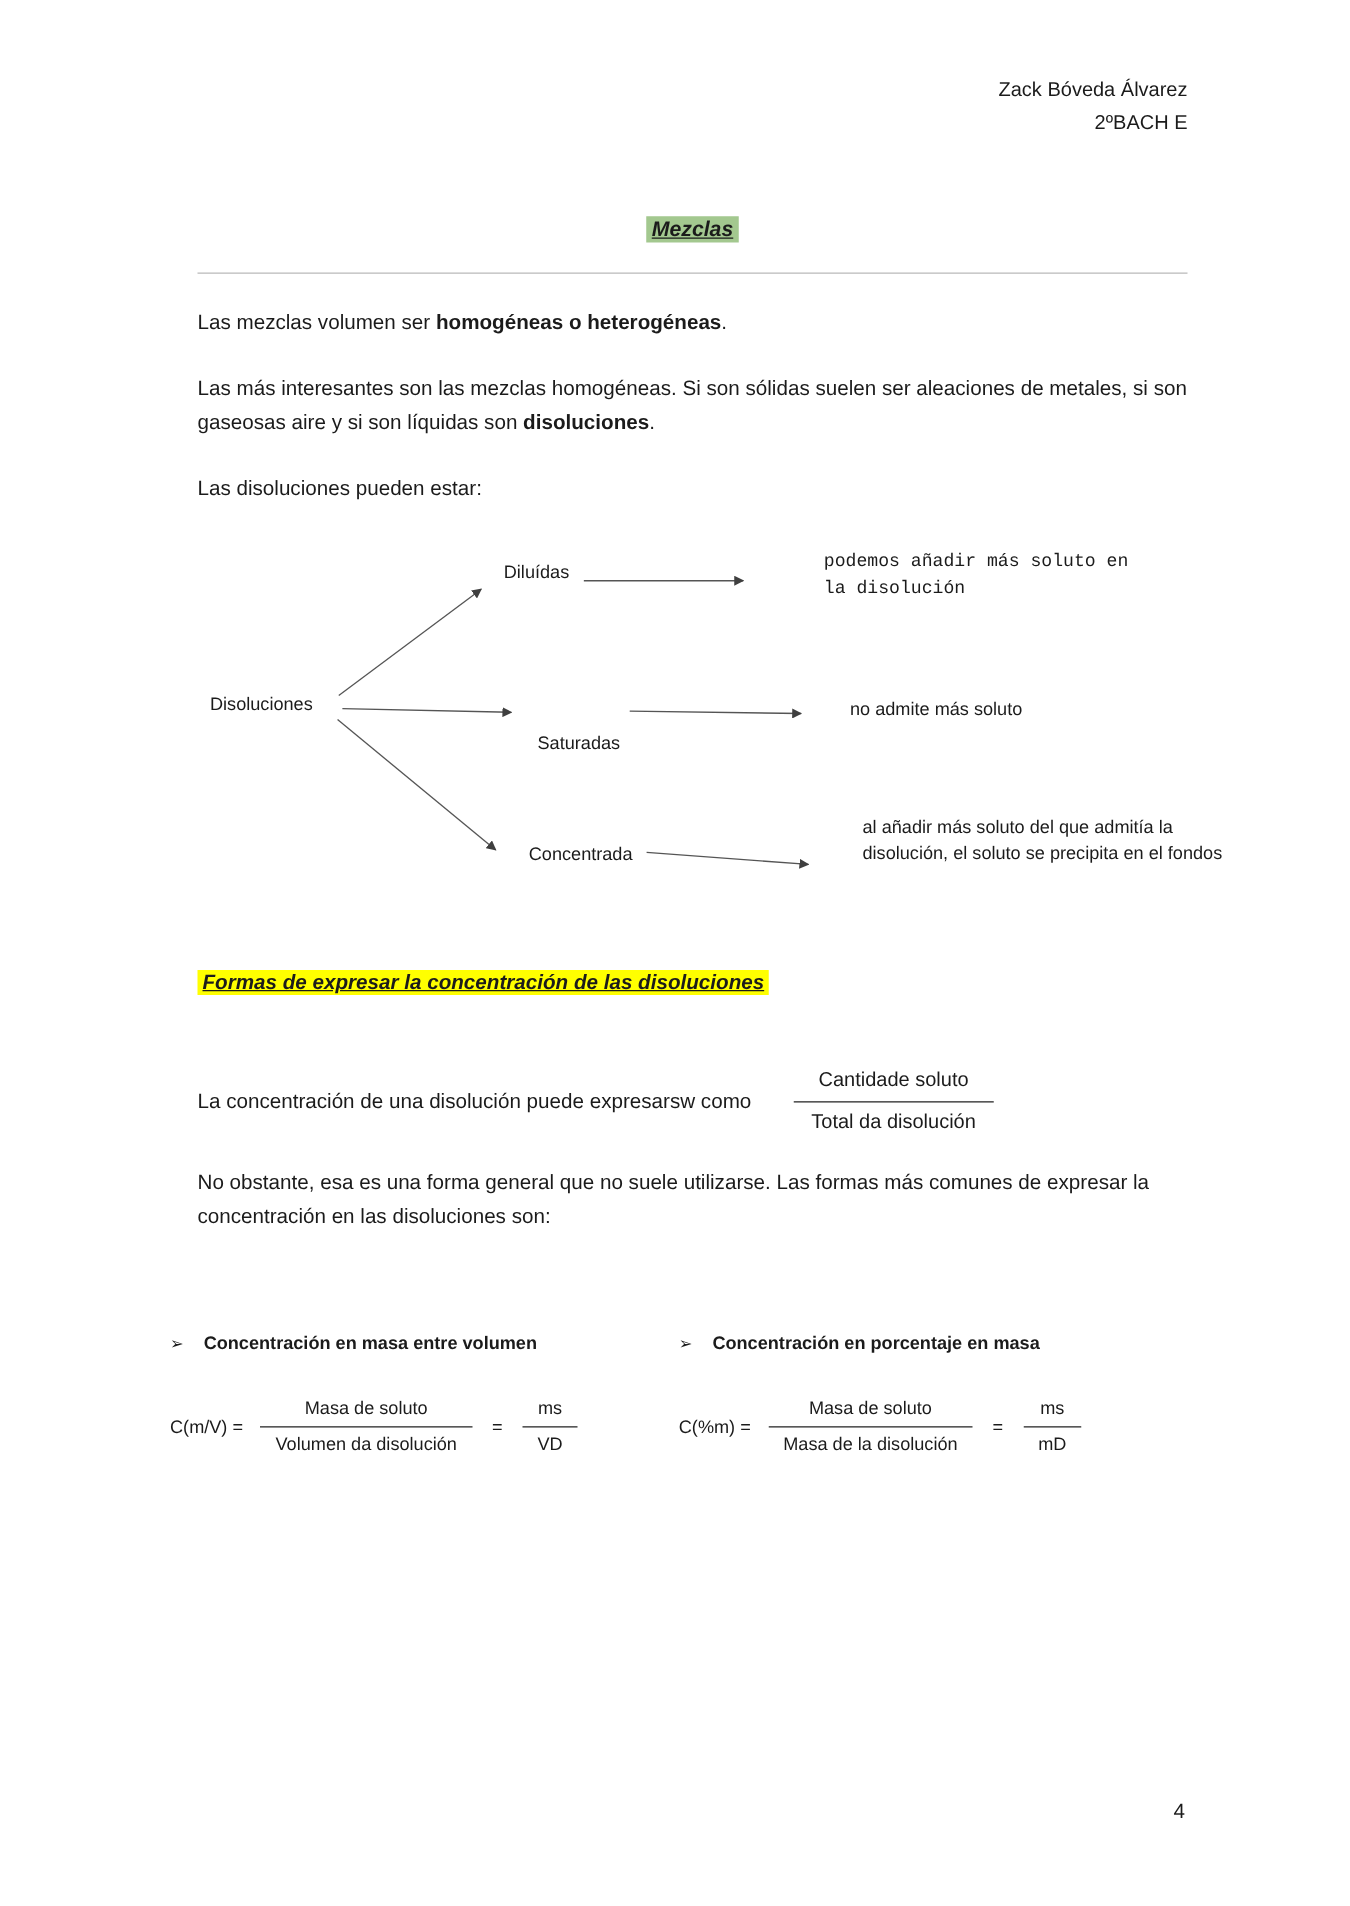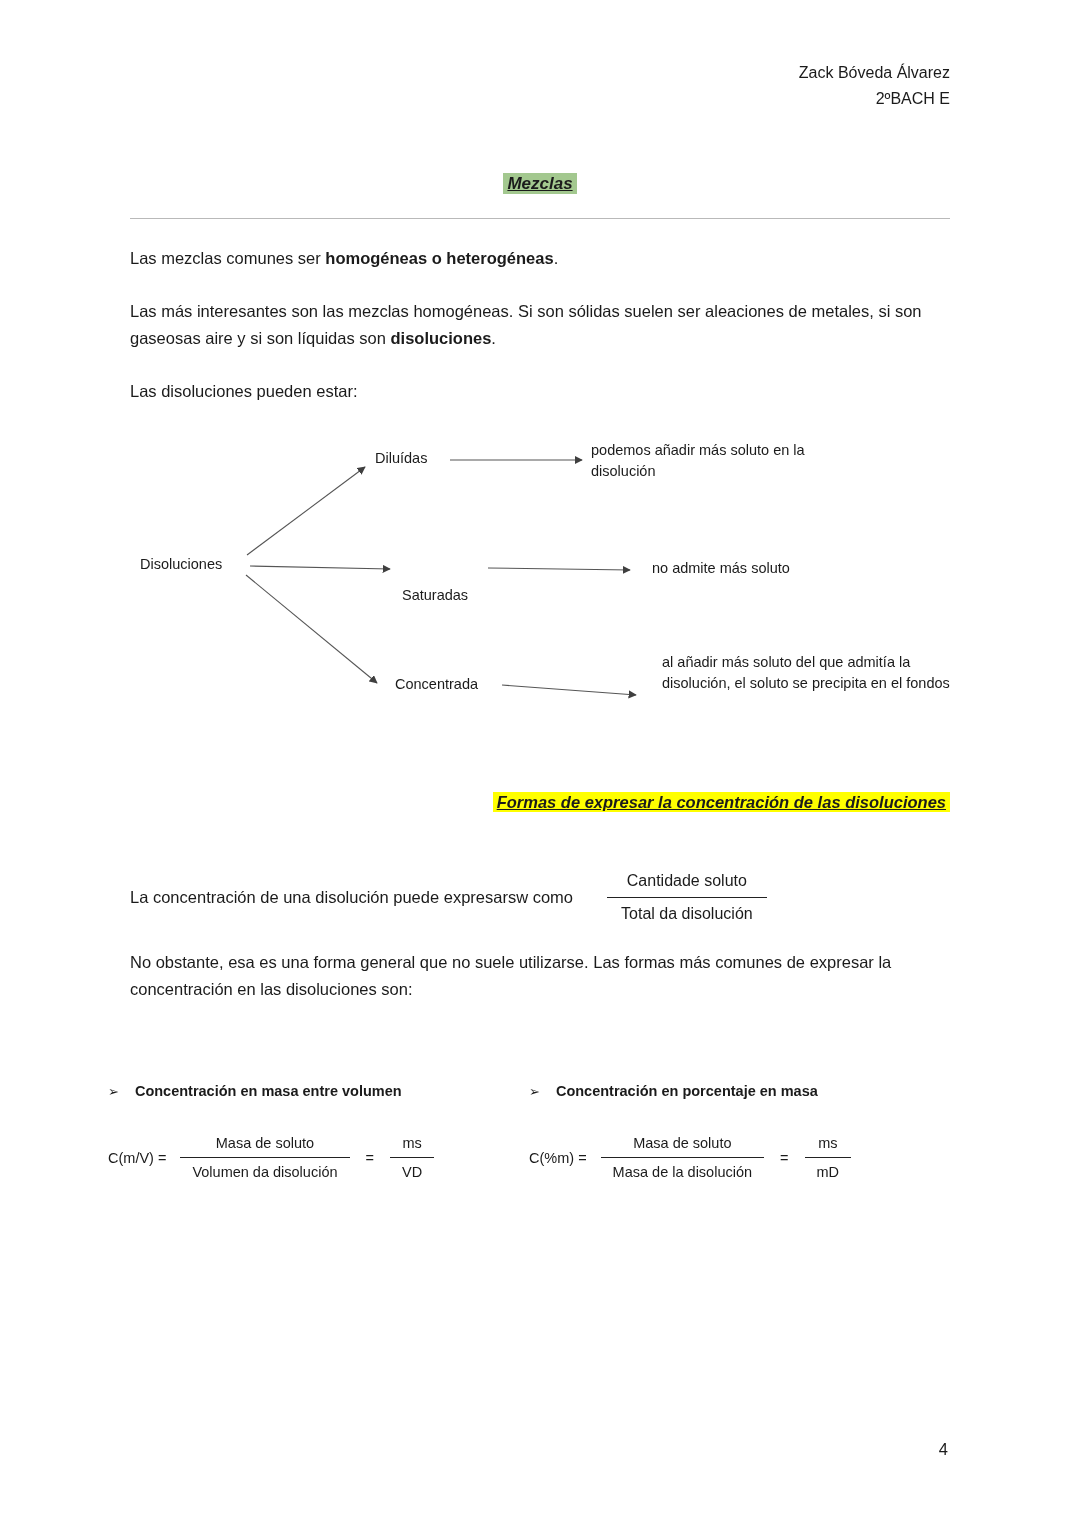--- a/index.html
+++ b/index.html
@@ -11,20 +11,21 @@
   }
   *{margin:0;padding:0;box-sizing:border-box;}
   html,body{background:#ffffff;}
   body{font-family:"Liberation Sans", sans-serif;color:var(--text);}
   .page{
     position:relative;
     width:1080px;
     height:1525px;
     background:var(--page-bg);
     overflow:hidden;
+    padding-left:28px;
   }
   .content{padding:60px 130px 0 130px;}
   .doc-header{text-align:right;font-size:16px;line-height:26px;}
   .title-wrap{text-align:center;margin-top:62px;}
   .doc-title{
     font-size:17px;font-weight:bold;font-style:italic;text-decoration:underline;
     background:var(--title-highlight);
     padding:1px 4px;
   }
   hr.rule{border:none;border-top:1px solid #b9b9b9;margin-top:24px;}
@@ -34,21 +35,21 @@
   .diagram{
     position:relative;
     height:310px;
     margin-top:34px;
     font-size:14.5px;
   }
   .diagram .node{position:absolute;white-space:nowrap;}
   .diagram .desc{position:absolute;line-height:21px;}
   .diagram svg{position:absolute;left:0;top:0;width:100%;height:100%;}
   
-  .section-heading-wrap{text-align:right;margin-top:44px;}
+  .section-heading-wrap{text-align:left;margin-top:28px;}
   .section-heading{
     font-size:16.5px;font-weight:bold;font-style:italic;text-decoration:underline;
     background:var(--heading-highlight);
     padding:1px 4px;
   }
   
   .conc-row{display:flex;align-items:center;margin-top:60px;}
   .conc-row .intro{font-size:16.5px;}
   .fraction{display:inline-block;text-align:center;font-size:16px;}
   .fraction .num{display:block;padding:0 14px 7px 14px;border-bottom:1.4px solid #222;}
@@ -78,21 +79,21 @@
       <div>Zack Bóveda Álvarez</div>
       <div>2ºBACH E</div>
     </div>
 
     <div class="title-wrap">
       <span class="doc-title">Mezclas</span>
     </div>
 
     <hr class="rule">
 
-    <p class="body-p"><span>Las mezclas comunes ser </span><b>homogéneas o heterogéneas</b><span>.</span></p>
+    <p class="body-p"><span>Las mezclas volumen ser </span><b>homogéneas o heterogéneas</b><span>.</span></p>
 
     <p class="body-p"><span>Las más interesantes son las mezclas homogéneas. Si son sólidas suelen ser aleaciones de metales, si son gaseosas aire y si son líquidas son </span><b>disoluciones</b><span>.</span></p>
 
 
     <p class="body-p">Las disoluciones pueden estar:</p>
 
     <div class="diagram">
       <svg viewBox="0 0 820 310" aria-hidden="true">
         <defs>
           <marker id="arrow" viewBox="0 0 10 10" refX="9" refY="5" markerWidth="7.5" markerHeight="7.5" orient="auto-start-reverse">
@@ -103,21 +104,21 @@
         <line x1="120" y1="127" x2="260" y2="130" stroke="#555" stroke-width="1.1" marker-end="url(#arrow)"></line>
         <line x1="116" y1="136" x2="247" y2="244" stroke="#555" stroke-width="1.1" marker-end="url(#arrow)"></line>
         <line x1="320" y1="21" x2="452" y2="21" stroke="#555" stroke-width="1.1" marker-end="url(#arrow)"></line>
         <line x1="358" y1="129" x2="500" y2="131" stroke="#555" stroke-width="1.1" marker-end="url(#arrow)"></line>
         <line x1="372" y1="246" x2="506" y2="256" stroke="#555" stroke-width="1.1" marker-end="url(#arrow)"></line>
       </svg>
       <div class="node" style="left:10px;top:117px;">Disoluciones</div>
       <div class="node" style="left:245px;top:11px;">Diluídas</div>
       <div class="node" style="left:272px;top:120px;margin-top:28px;">Saturadas</div>
       <div class="node" style="left:265px;top:237px;">Concentrada</div>
-      <div class="desc" style="left:461px;top:1px;width:260px;">podemos añadir más soluto en la disolución</div>
+      <div class="desc" style="left:501px;top:1px;width:260px;font-family:Liberation Mono, monospace;">podemos añadir más soluto en la disolución</div>
       <div class="desc" style="left:522px;top:119px;width:260px;">no admite más soluto</div>
       <div class="desc" style="left:532px;top:213px;width:290px;">al añadir más soluto del que admitía la disolución, el soluto se precipita en el fondos</div>
     </div>
 
     <div class="section-heading-wrap">
       <span class="section-heading">Formas de expresar la concentración de las disoluciones</span>
     </div>
 
     <div class="conc-row">
       <span class="intro">La concentración de una disolución puede expresarsw como</span>

